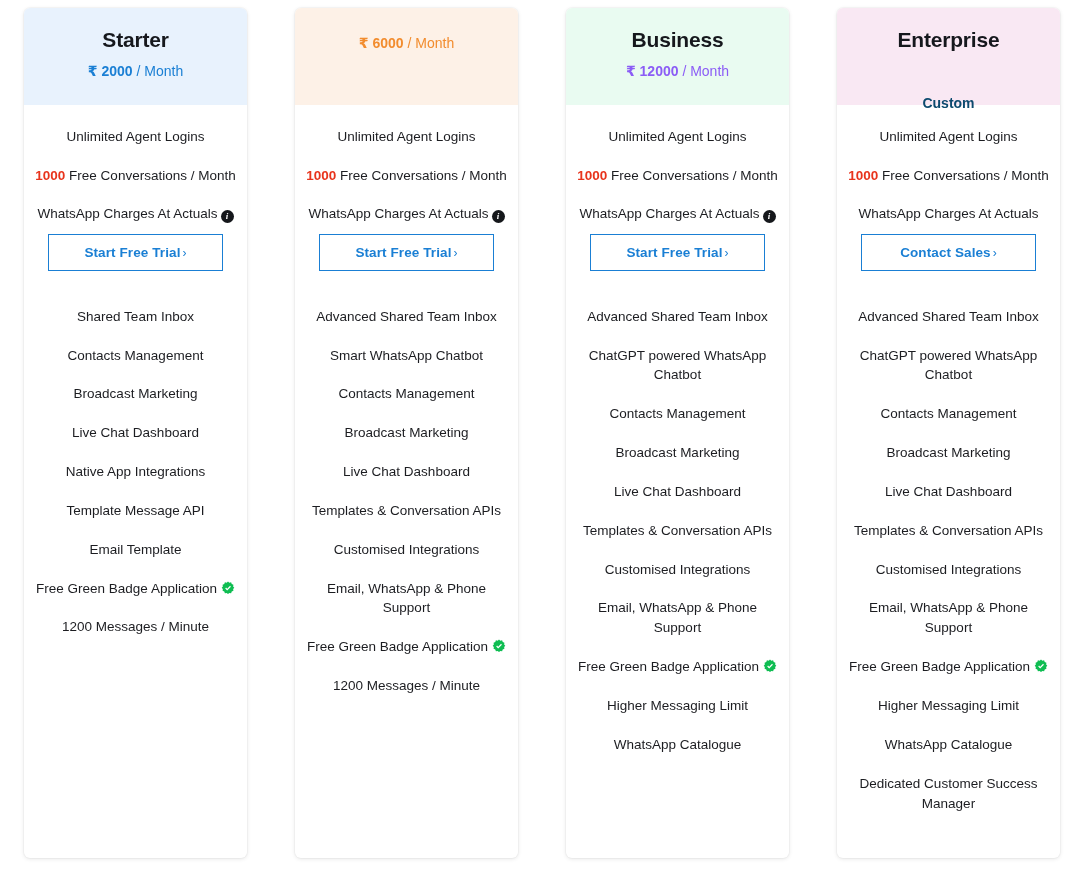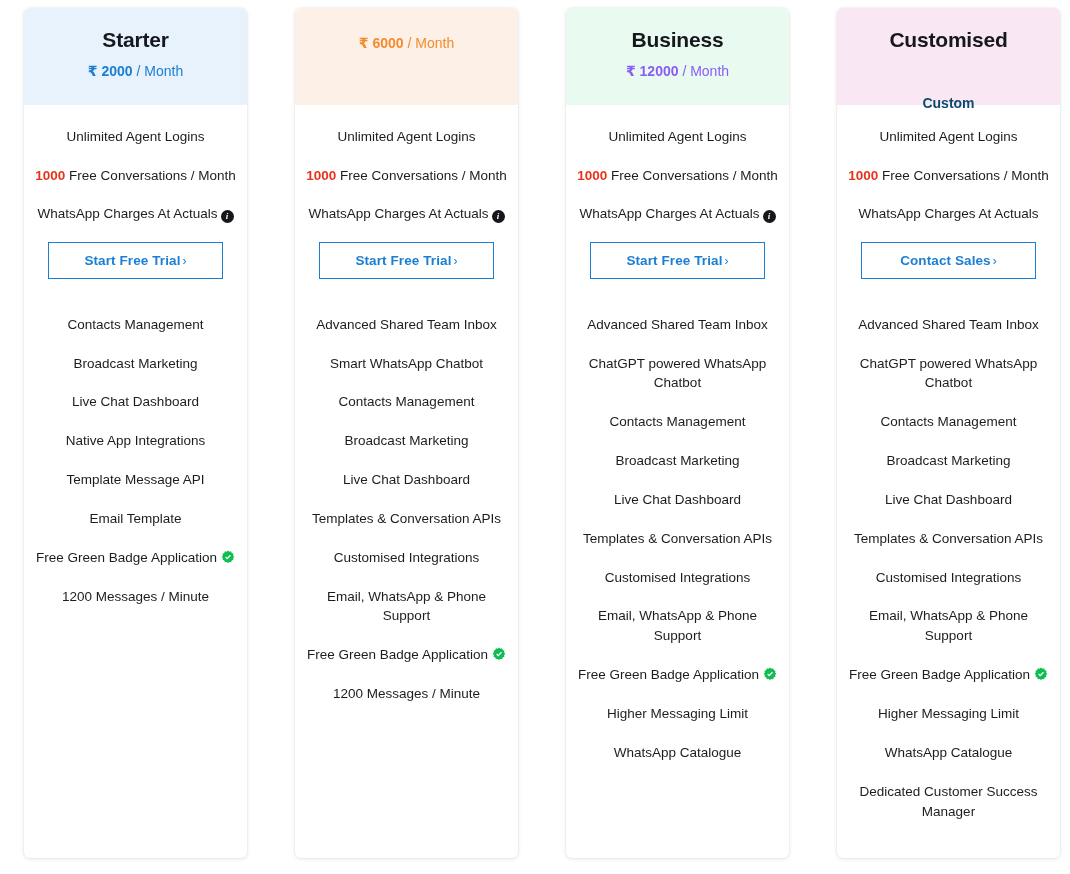--- a/index.html
+++ b/index.html
@@ -67,21 +67,21 @@
   }
 
   .highlight-list { list-style: none; }
   .highlight-list li {
     font-size: 13.5px;
     color: #1c1d21;
     line-height: 1.45;
     margin-bottom: 19px;
     display: block;
   }
-  .highlight-list li:last-child { margin-bottom: 8px; }
+  .highlight-list li:last-child { margin-bottom: 0; }
   .count-badge { color: #e8341c; font-weight: 700; }
 
   .info-icon {
     display: inline-block;
     width: 13px;
     height: 13px;
     border-radius: 50%;
     background: #15171b;
     color: #ffffff;
     font-size: 9px;
@@ -149,20 +149,21 @@
       <div class="plan-body">
         <ul class="highlight-list">
           <li><span>Unlimited Agent Logins</span></li>
           <li><span class="count-badge">1000</span> <span>Free Conversations / Month</span></li>
           <li><span>WhatsApp Charges At Actuals</span><span class="info-icon">i</span></li>
         </ul>
         <div class="cta-wrap">
           <button class="cta-button"><span>Start Free Trial</span><span class="chev">›</span></button>
         </div>
         <ul class="feature-list">
+          <li><span>Shared Team Inbox</span></li>
           <li><span>Contacts Management</span></li>
           <li><span>Broadcast Marketing</span></li>
           <li><span>Live Chat Dashboard</span></li>
           <li><span>Native App Integrations</span></li>
           <li><span>Template Message API</span></li>
           <li><span>Email Template</span></li>
           <li><span>Free Green Badge Application</span><span class="verified-badge"><svg viewBox="0 0 24 24" width="14" height="14">
                 <path fill="#0fbd52" d="M12 0.8l2.3 2.0 3.0-0.5 1.1 2.9 2.9 1.1-0.5 3.0 2.0 2.3-2.0 2.3 0.5 3.0-2.9 1.1-1.1 2.9-3.0-0.5-2.3 2.0-2.3-2.0-3.0 0.5-1.1-2.9-2.9-1.1 0.5-3.0-2.0-2.3 2.0-2.3-0.5-3.0 2.9-1.1 1.1-2.9 3.0 0.5z"></path>
                 <path fill="#ffffff" d="M10.6 16.2l-3.4-3.4 1.5-1.5 1.9 1.9 4.9-4.9 1.5 1.5z"></path>
               </svg></span></li>
@@ -227,21 +228,21 @@
                 <path fill="#0fbd52" d="M12 0.8l2.3 2.0 3.0-0.5 1.1 2.9 2.9 1.1-0.5 3.0 2.0 2.3-2.0 2.3 0.5 3.0-2.9 1.1-1.1 2.9-3.0-0.5-2.3 2.0-2.3-2.0-3.0 0.5-1.1-2.9-2.9-1.1 0.5-3.0-2.0-2.3 2.0-2.3-0.5-3.0 2.9-1.1 1.1-2.9 3.0 0.5z"></path>
                 <path fill="#ffffff" d="M10.6 16.2l-3.4-3.4 1.5-1.5 1.9 1.9 4.9-4.9 1.5 1.5z"></path>
               </svg></span></li>
           <li><span>Higher Messaging Limit</span></li>
           <li><span>WhatsApp Catalogue</span></li>
         </ul>
       </div>
     </div>
     <div class="plan-card">
       <div class="plan-header" style="background: rgb(249, 232, 243);">
-        <div class="plan-name">Customised</div>
+        <div class="plan-name">Enterprise</div>
         <div class="plan-price" style="color: #0c4a6e; margin-top: 40px;"><span class="amount">Custom</span></div>
       </div>
       <div class="plan-body">
         <ul class="highlight-list">
           <li><span>Unlimited Agent Logins</span></li>
           <li><span class="count-badge">1000</span> <span>Free Conversations / Month</span></li>
           <li><span>WhatsApp Charges At Actuals</span></li>
         </ul>
         <div class="cta-wrap">
           <button class="cta-button"><span>Contact Sales</span><span class="chev">›</span></button>

